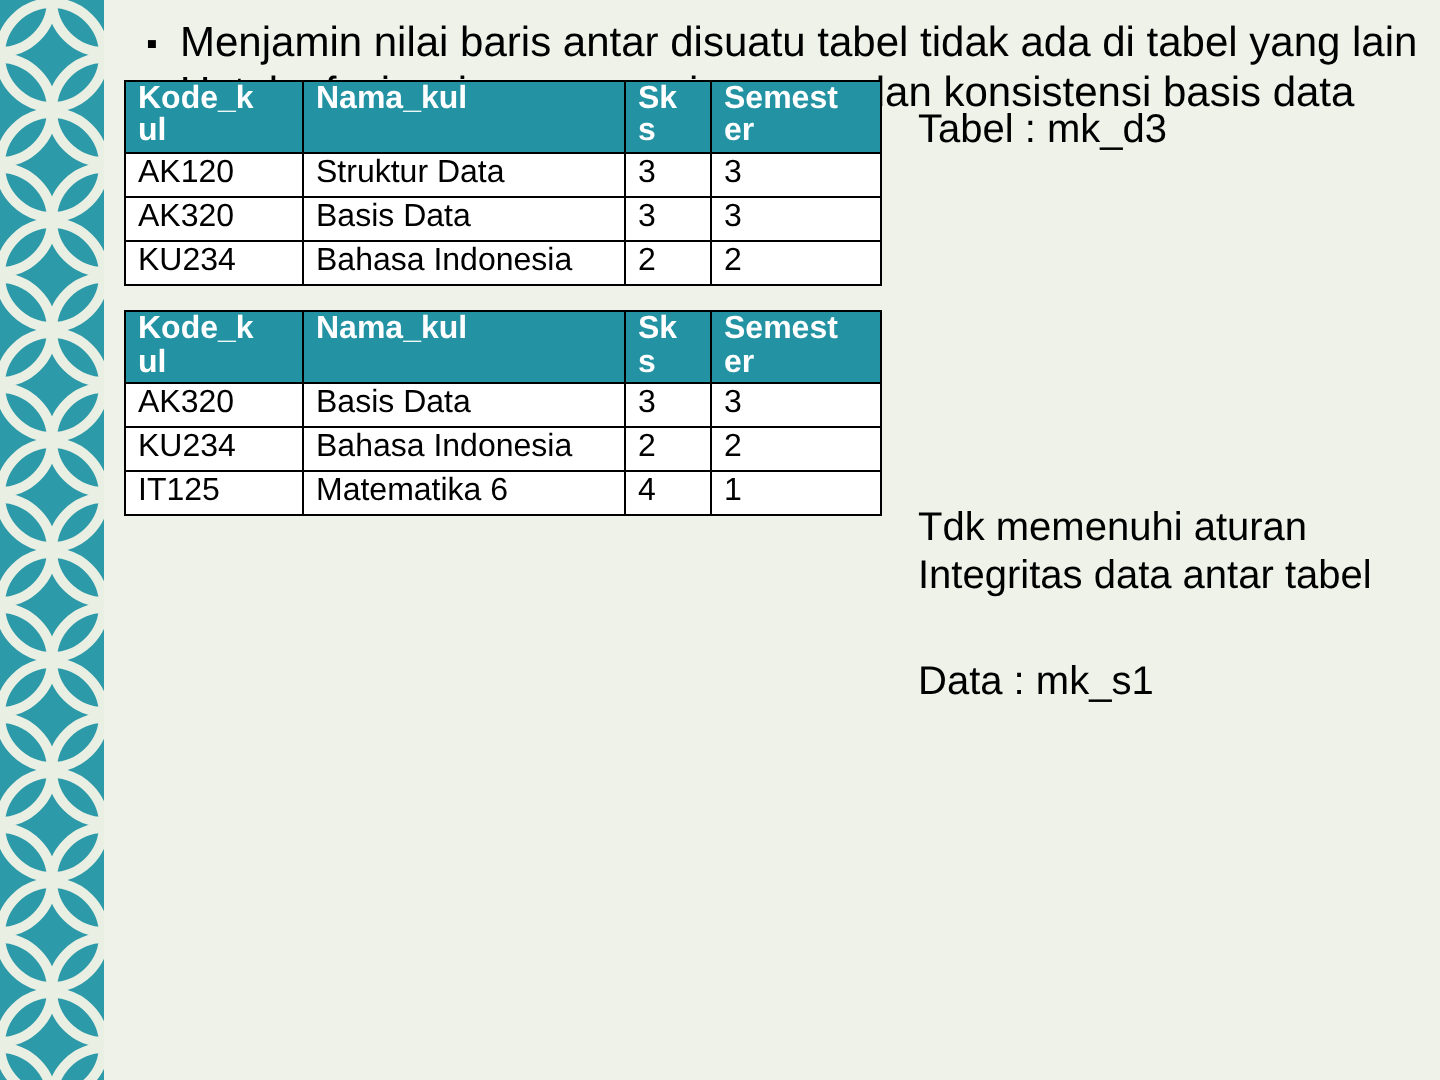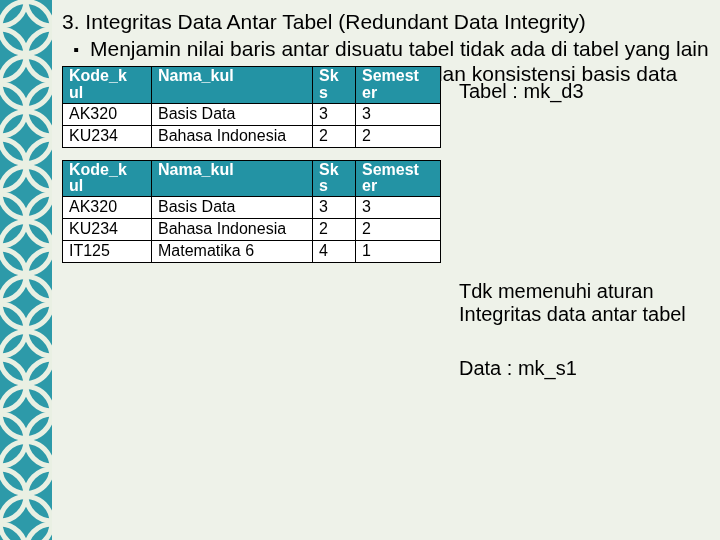--- a/index.html
+++ b/index.html
@@ -73,41 +73,46 @@
         <circle cx="0" cy="55" r="26" fill="none" stroke="#e9f0e3" stroke-width="5"></circle>
         <circle cx="52" cy="55" r="26" fill="none" stroke="#e9f0e3" stroke-width="5"></circle>
         <circle cx="26" cy="27.5" r="26" fill="none" stroke="#e9f0e3" stroke-width="5"></circle>
       </pattern>
     </defs>
     <rect width="52" height="540" fill="url(#p)"></rect>
   </svg>
 </div>
 
 <div class="content">
-  <div class="heading">3. Integritas Data Antar Tabel (Redundant Data Integrity)</div>
 
   <div class="bul">
     <div class="bul-mark">▪</div>
     <div class="bul-text">Menjamin nilai baris antar disuatu tabel tidak ada di tabel yang lain</div>
   </div>
   <div class="bul">
     <div class="bul-mark">▪</div>
     <div class="bul-text">Untuk efesiensi ruang penyimpanan dan konsistensi basis data</div>
   </div>
 
   <div class="row" style="margin-top:-22px">
     <div class="tables">
 
       <table>
         <tbody>
             <tr>
           <th class="c0">Kode_k<br>ul</th>
           <th class="c1">Nama_kul</th>
           <th class="c2">Sk<br>s</th>
           <th class="c3">Semest<br>er</th>
+        </tr>
+        <tr>
+          <td>AK120</td>
+          <td>Struktur Data</td>
+          <td>3</td>
+          <td>3</td>
         </tr>
         <tr>
           <td>AK320</td>
           <td>Basis Data</td>
           <td>3</td>
           <td>3</td>
         </tr>
         <tr>
           <td>KU234</td>
           <td>Bahasa Indonesia</td>

